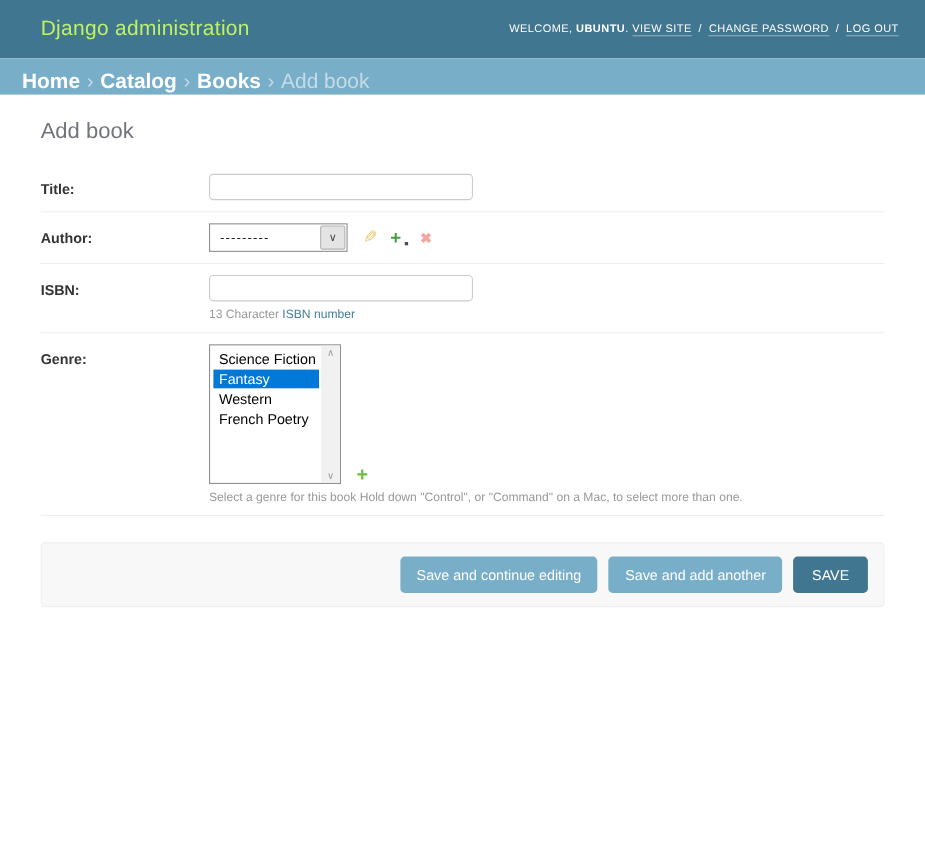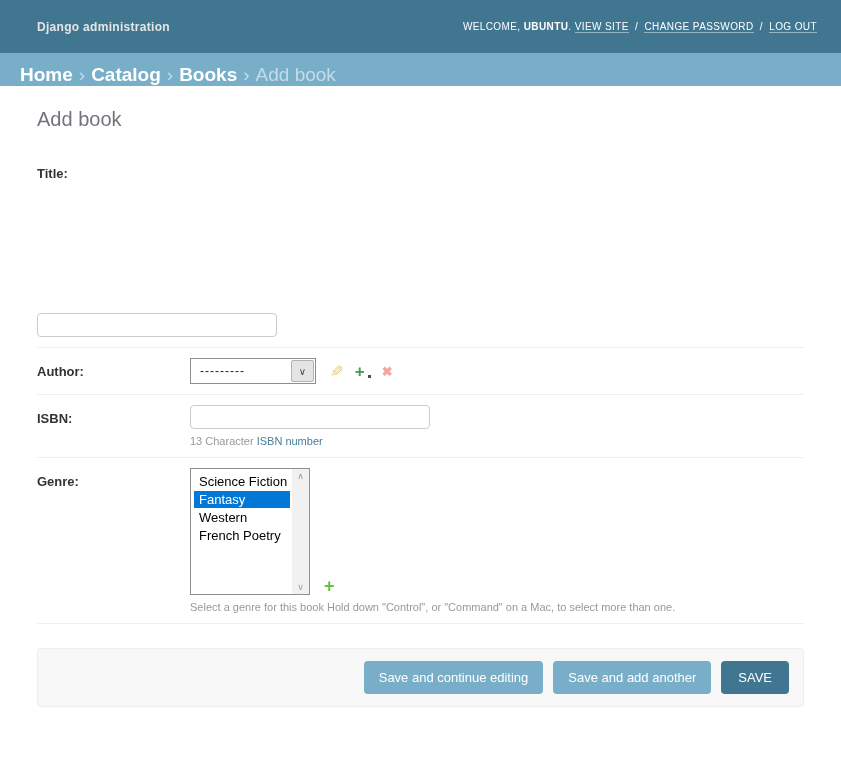--- a/index.html
+++ b/index.html
@@ -1,41 +1,41 @@
 <!DOCTYPE html>
 <html><head>
 <meta charset="utf-8">
 <style>
   * { margin:0; padding:0; box-sizing:border-box; }
   html,body { width:841px; background:#fff; font-family:"Liberation Sans", sans-serif; }
 
   
   .hdr { background:#417690; height:53px; display:flex; align-items:center;
          justify-content:space-between; padding:0 24px 0 37px; }
-  .branding { color:#e5e5e5; font-size:12px; font-weight:700; letter-spacing:.3px; }
+  .branding { color:#bef264; font-size:19px; font-weight:400; letter-spacing:.3px; }
   .user-tools { color:#fff; font-size:10px; letter-spacing:.4px; }
   .user-tools strong { font-weight:bold; }
   .user-tools a { color:#fff; text-decoration:none; border-bottom:1px solid rgba(255,255,255,.45);
                   cursor:pointer; }
   .sep { margin:0 3px; }
 
   
   .crumbs { background:#79aec8; height:33px; display:flex; align-items:flex-end;
             padding:0 20px; font-size:19px; color:#c4dce8; }
   .crumbs a { color:#fff; font-weight:600; text-decoration:none; cursor:pointer; }
   .crumbs .csep { margin:0 6px; }
   .crumbs .current { color:#c4dce8; }
 
   
   .content { padding:0 37px; }
   h1.page-title { font-size:20px; font-weight:400; color:#71757b; margin:22px 0 16px; }
 
   .form-row { display:flex; align-items:flex-start; padding:10px 0;
               border-bottom:1px solid #eee; }
-  .form-row:first-of-type { border-top:3px solid #ec4899; border-top-color:transparent;flex-direction:column; }
+  .form-row:first-of-type { border-top:1px solid #ec4899; border-top-color:transparent; }
   .frow-label { width:153px; flex:0 0 153px; padding-top:6px;
                 font-size:13px; font-weight:bold; color:#333; }
   .fvalue { flex:1; }
 
   input.vtext { width:240px; height:24px; border:1px solid #ccc; border-radius:4px;
                 padding:2px 6px; font-size:13px; font-family:inherit; color:#333;
                 background:#fff; }
   textarea.vtextarea { width:543px; height:192px; border:1px solid #ccc; border-radius:4px;
                 padding:4px 6px; font-size:13px; font-family:inherit; color:#333; resize:both; }
 

